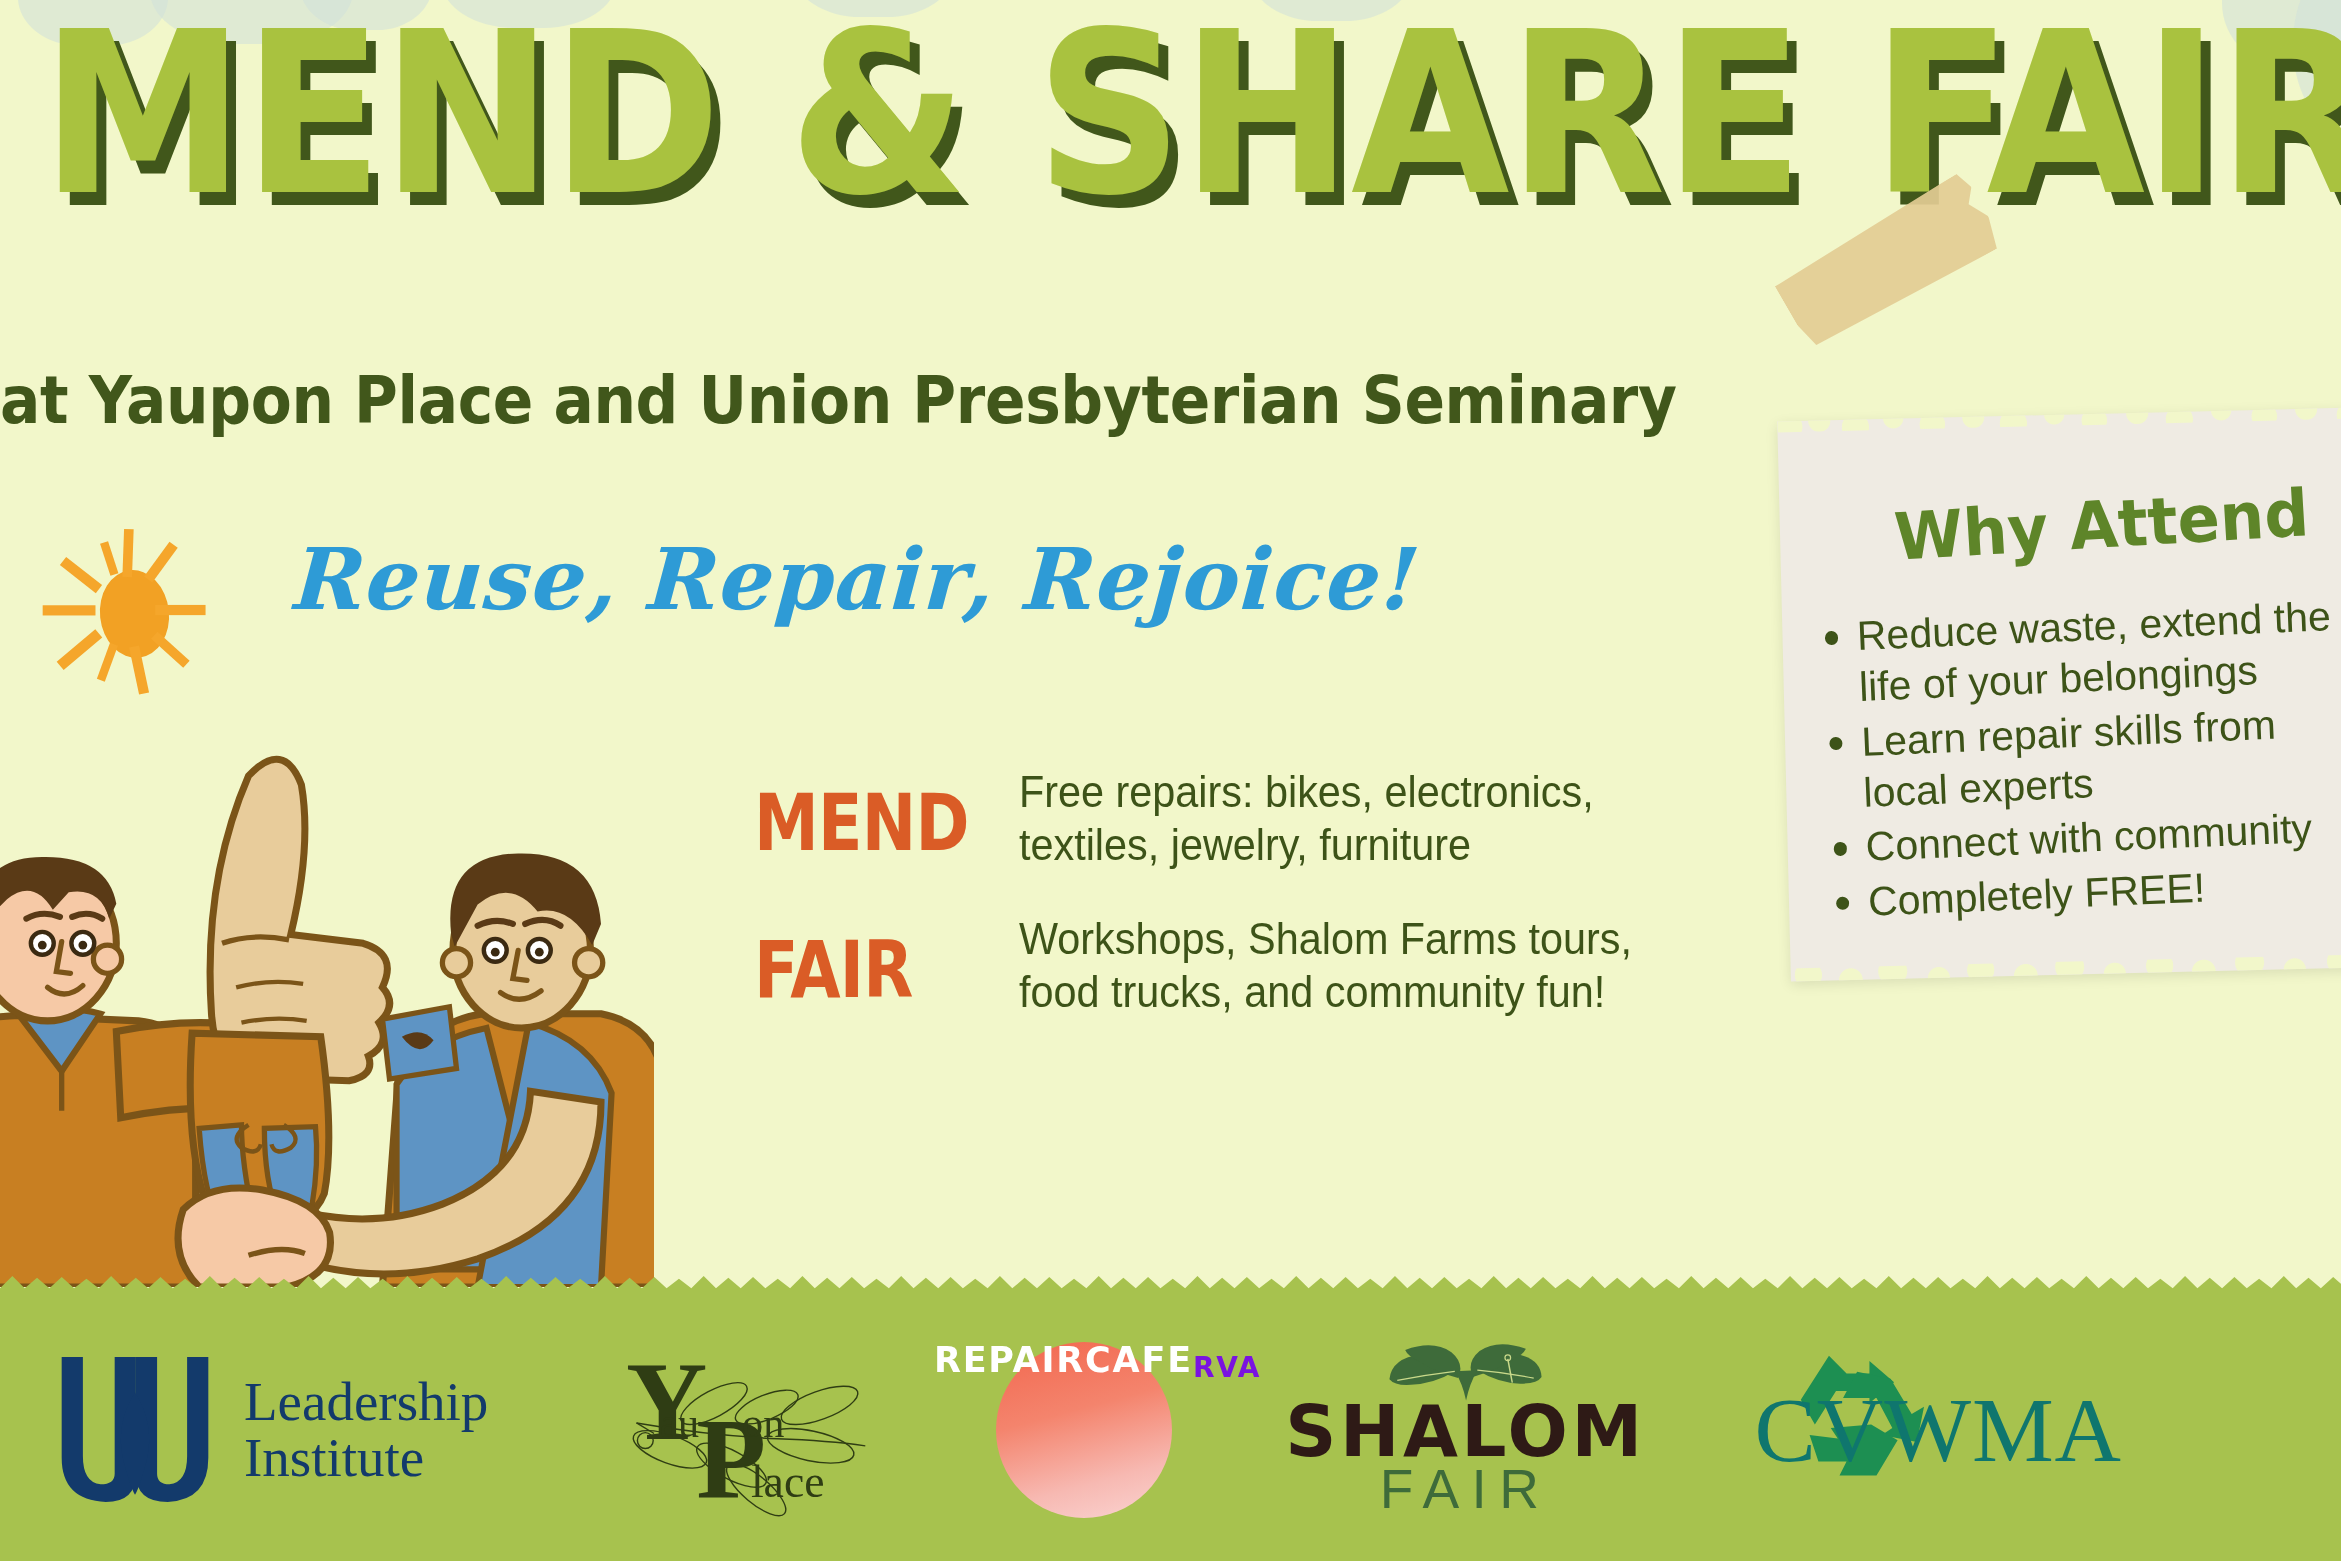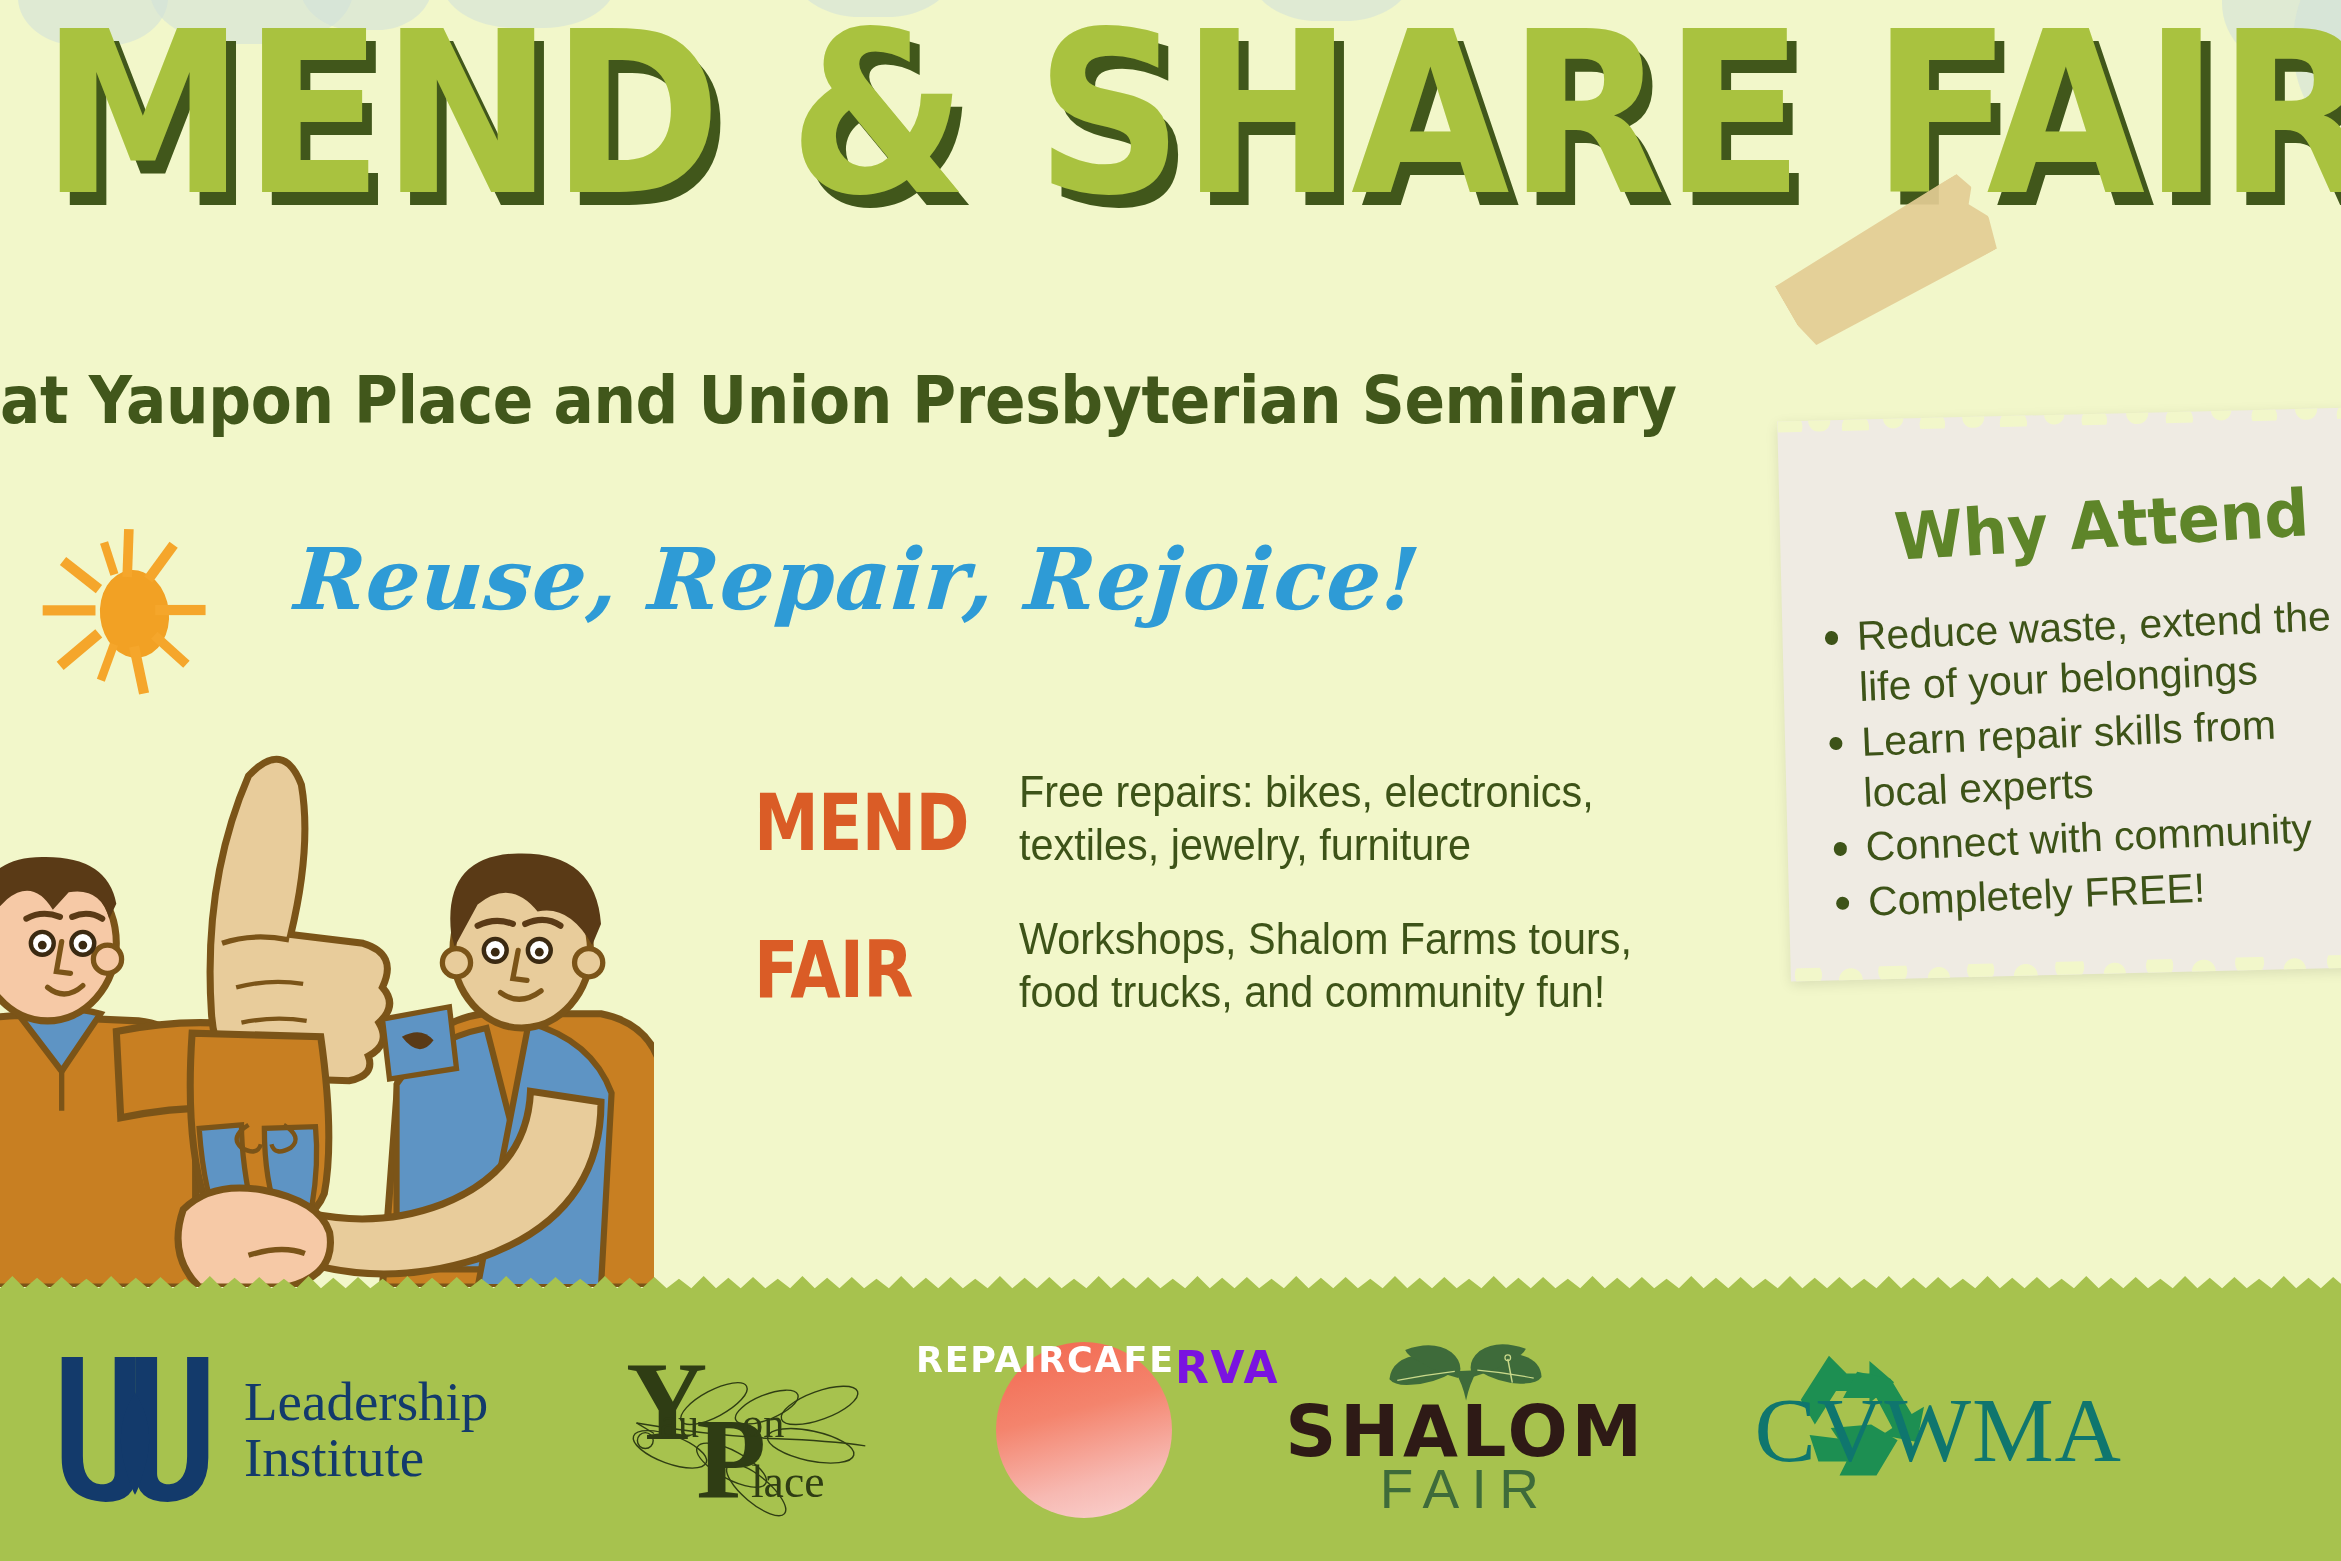--- a/index.html
+++ b/index.html
@@ -224,21 +224,21 @@
     background:linear-gradient(165deg,#F2674E 0%,#F4846D 40%,#F7B9B2 75%,#FAD4D2 100%);
     display:flex;flex-direction:row;align-items:flex-start;
     justify-content:center;padding-left:26.5px;box-sizing:border-box;
   }
   .rc-l1,.rc-l2{
     font-family:"DejaVu Sans", sans-serif;font-weight:bold;
     color:#FFFFFF;font-size:35px;line-height:37px;letter-spacing:1.8px;
   }
   .rc-l3{
     font-family:"DejaVu Sans", sans-serif;font-weight:bold;
-    color:#7A13E0;font-size:44px;line-height:46px;letter-spacing:1.8px;margin-top:3.5px;
+    color:#7A13E0;font-size:28px;line-height:46px;letter-spacing:1.8px;margin-top:3.5px;
   }
   
   .logo-sf{margin-left:113px;flex-direction:column;align-items:center;}
   .sf-shalom{
     font-family:"DejaVu Sans", sans-serif;font-weight:bold;
     font-size:71px;letter-spacing:3.5px;color:#2E1A16;line-height:56px;
   }
   .sf-farms{
     font-family:"Liberation Sans", sans-serif;font-weight:normal;
     font-size:55px;letter-spacing:12.3px;color:#3E6B3A;line-height:58px;

